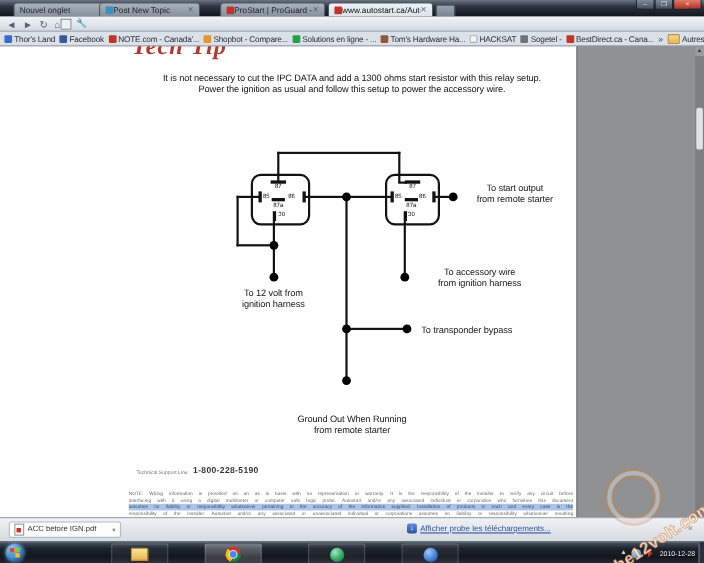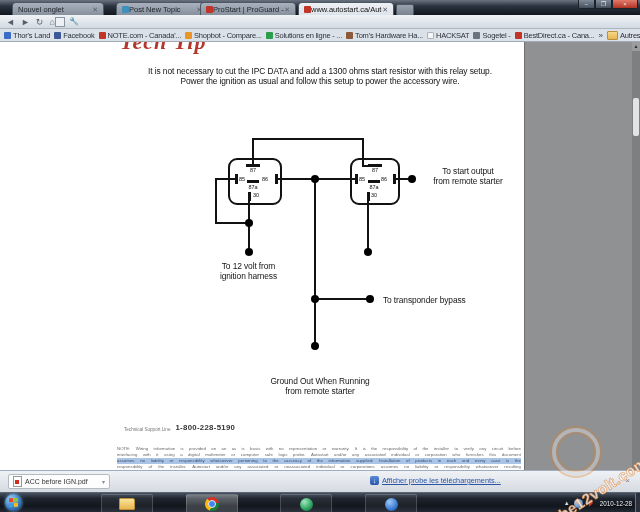--- a/index.html
+++ b/index.html
@@ -151,21 +151,21 @@
 </head>
 <body>
 
 <div class="screen">
 
   <div class="tabstrip">
     <div class="tab" style="left:12px;width:92px;">
       <span class="tab-title">Nouvel onglet</span>
       <span class="tab-close">✕</span>
     </div>
-    <div class="tab" style="left:116px;width:92px;">
+    <div class="tab" style="left:90px;width:92px;">
       <span class="favicon fav-board"></span>
       <span class="tab-title">Post New Topic</span>
       <span class="tab-close">✕</span>
     </div>
     <div class="tab" style="left:200px;width:96px;">
       <span class="favicon fav-red"></span>
       <span class="tab-title">ProStart | ProGuard - Tot...</span>
       <span class="tab-close">✕</span>
     </div>
     <div class="tab active" style="left:298px;width:96px;">
@@ -286,20 +286,24 @@
       <div class="dot" style="left:311px;top:253px;"></div>
       <div class="dot" style="left:366px;top:253px;"></div>
       <div class="dot" style="left:311px;top:300px;"></div>
       <div class="dot" style="left:408px;top:133px;"></div>
       <div class="dot" style="left:364px;top:206px;"></div>
 
       <div class="dlabel" style="left:420px;top:124px;width:96px;text-align:center;">
         <div>To start output</div>
         <div>from remote starter</div>
       </div>
+      <div class="dlabel" style="left:384px;top:200px;width:104px;text-align:center;">
+        <div>To accessory wire</div>
+        <div>from ignition harness</div>
+      </div>
       <div class="dlabel" style="left:383px;top:253px;">To transponder bypass</div>
       <div class="dlabel" style="left:200px;top:219px;width:97px;text-align:center;">
         <div>To 12 volt from</div>
         <div>ignition harness</div>
       </div>
       <div class="dlabel" style="left:255px;top:322px;width:130px;text-align:center;margin-top:12px;">
         <div>Ground Out When Running</div>
         <div>from remote starter</div>
       </div>
 

